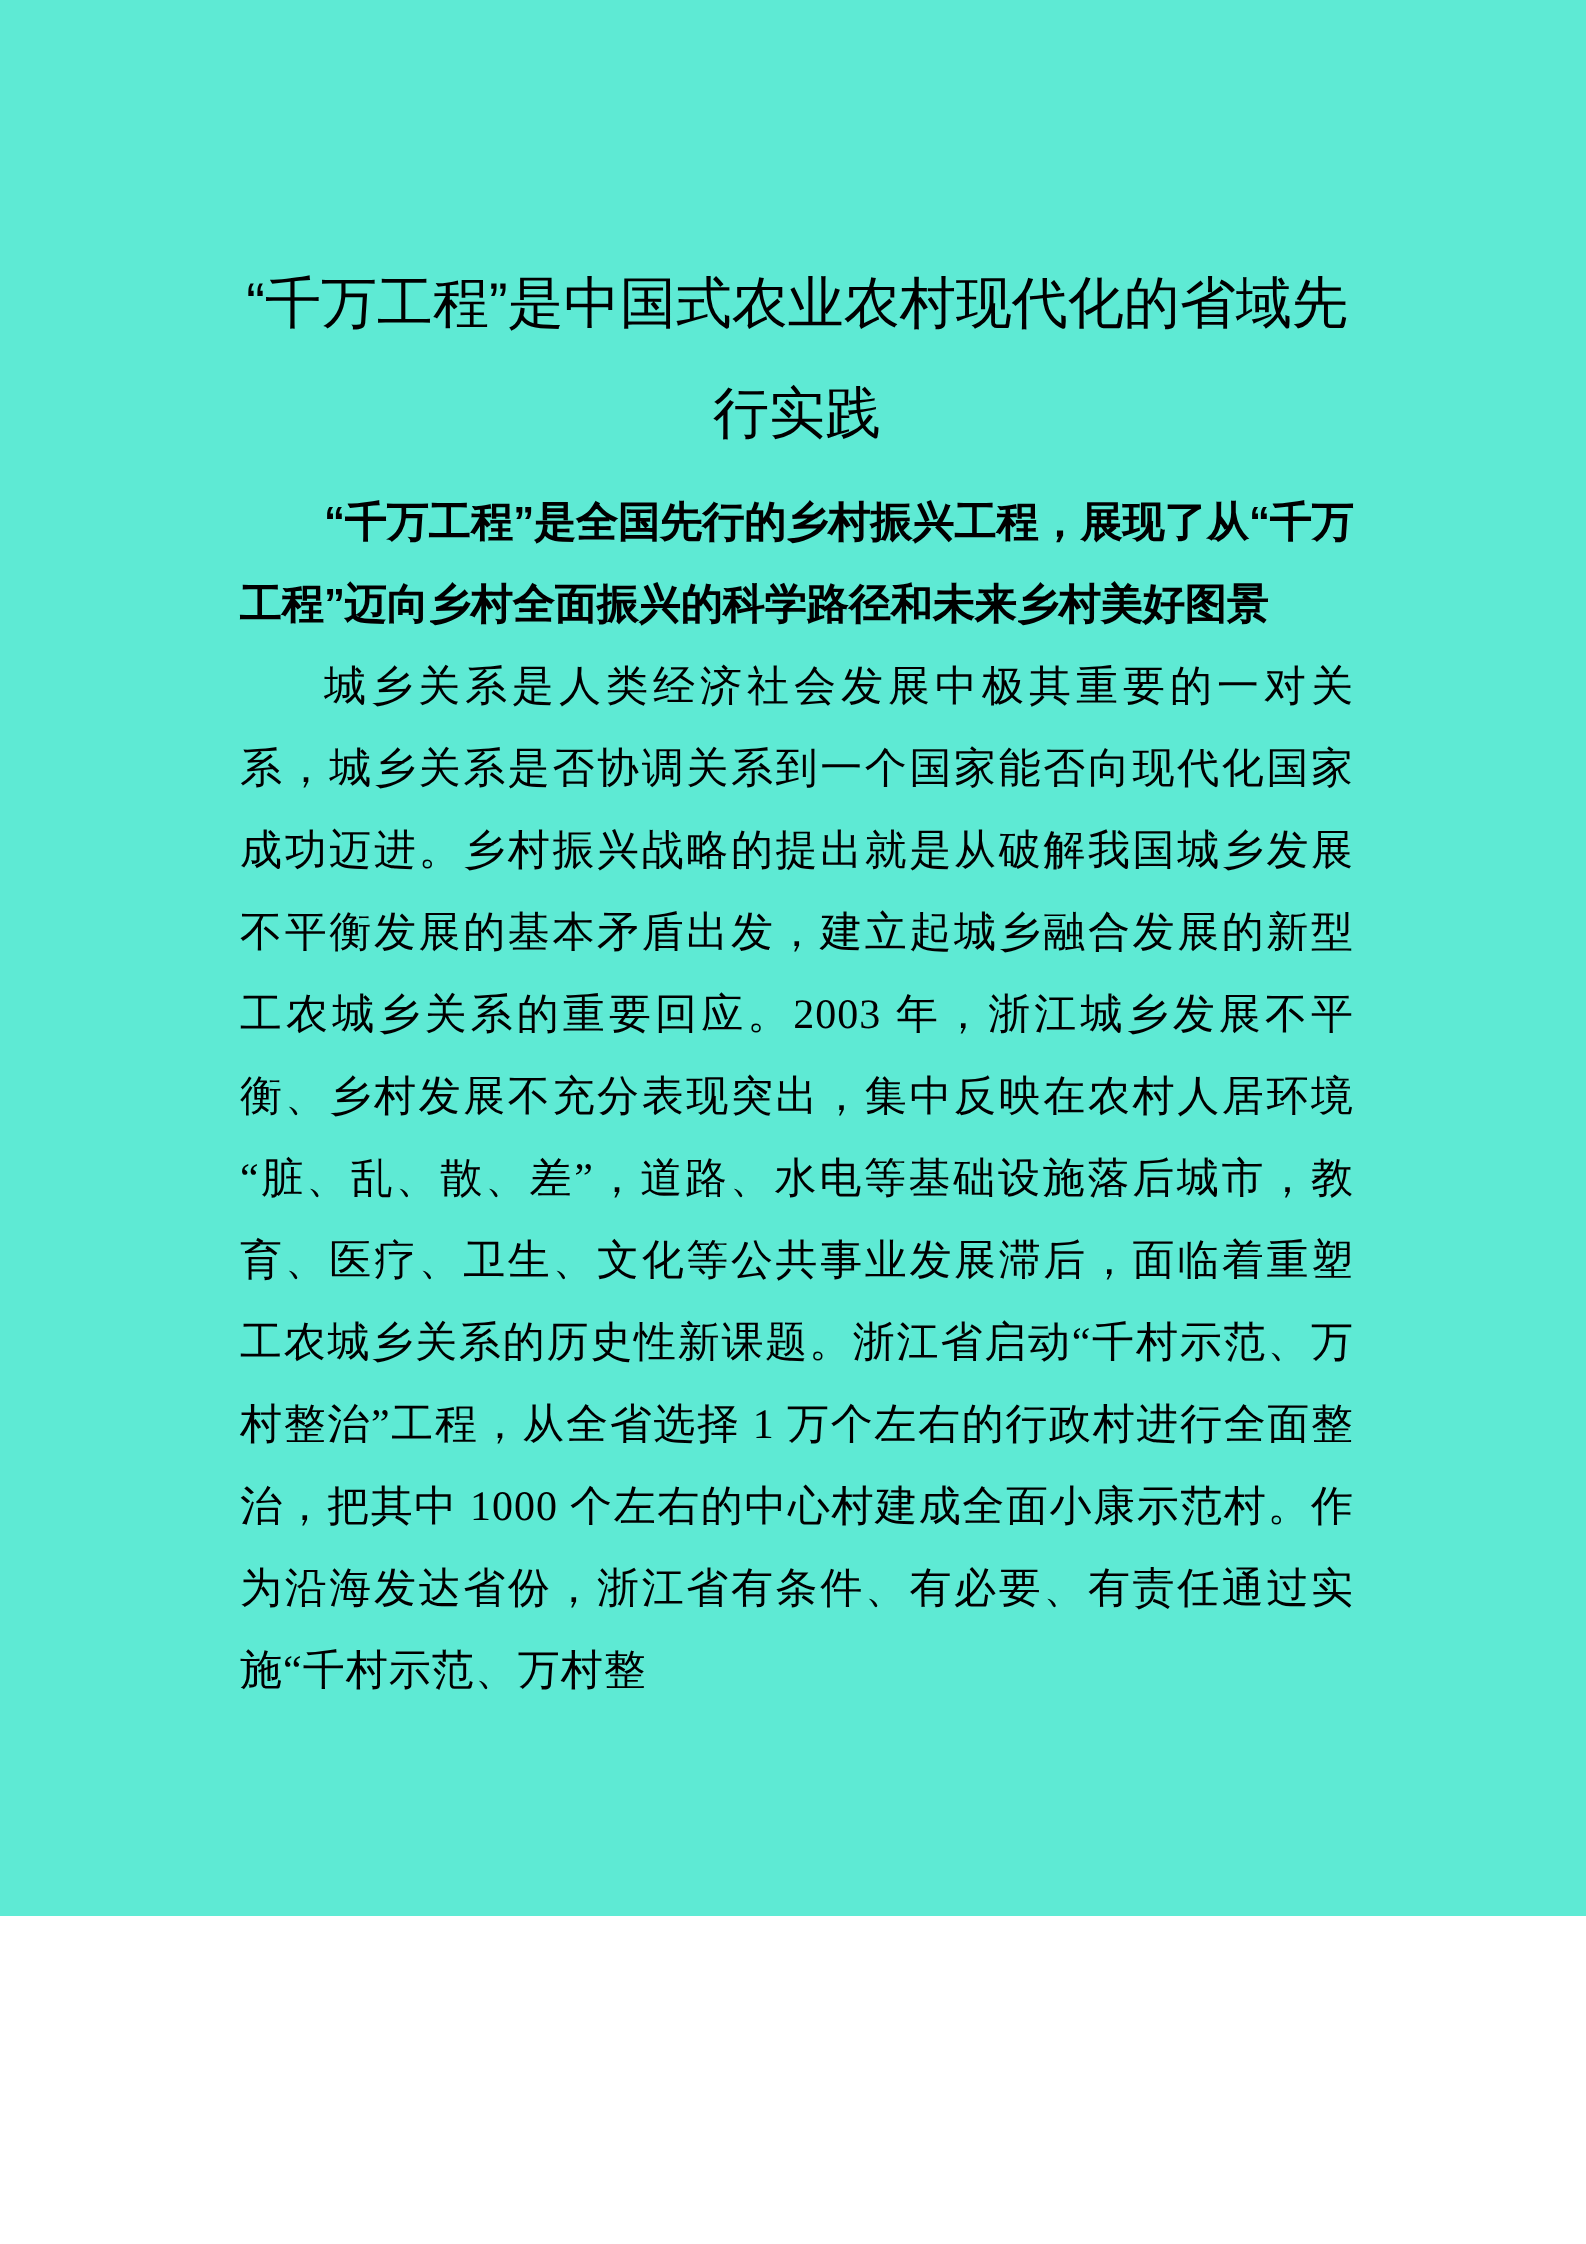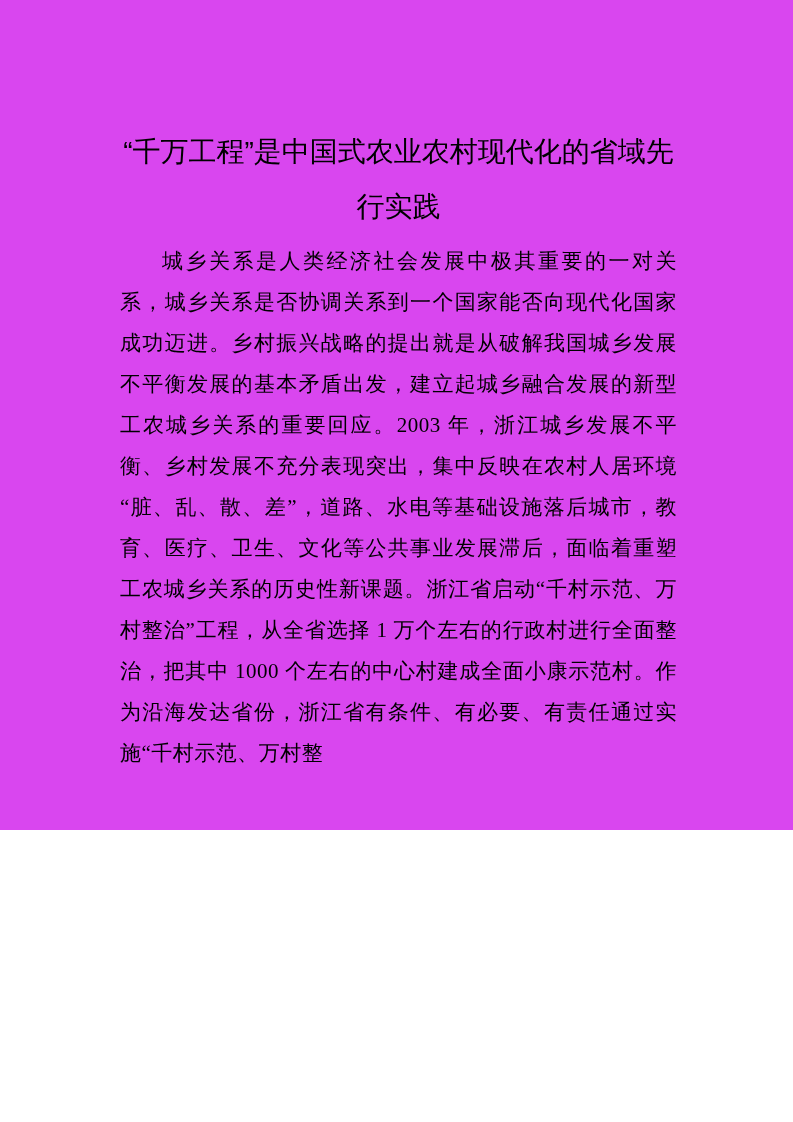--- a/index.html
+++ b/index.html
@@ -3,22 +3,22 @@
 <meta charset="utf-8">
 <style>
   html, body {
     margin: 0;
     padding: 0;
     background: #ffffff;
   }
   .doc-page {
     position: relative;
     width: 793px;
-    height: 830px;
-    background: #d946ef;
+    height: 958px;
+    background: #5eead4;
     color: #000000;
     overflow: hidden;
     box-sizing: border-box;
   }
   .doc-content {
     position: absolute;
     top: 0;
     left: 120px;
     width: 557px;   
     padding-top: 124px;
@@ -46,15 +46,16 @@
     font-weight: 700;
     letter-spacing: 0;
   }
 </style>
 </head>
 <body>
 
 <div class="doc-page">
   <div class="doc-content">
     <h1 class="doc-title">“千万工程”是中国式农业农村现代化的省域先行实践</h1>
+    <p class="para heading">“千万工程”是全国先行的乡村振兴工程，展现了从“千万工程”迈向乡村全面振兴的科学路径和未来乡村美好图景</p>
     <p class="para">城乡关系是人类经济社会发展中极其重要的一对关系，城乡关系是否协调关系到一个国家能否向现代化国家成功迈进。乡村振兴战略的提出就是从破解我国城乡发展不平衡发展的基本矛盾出发，建立起城乡融合发展的新型工农城乡关系的重要回应。2003 年，浙江城乡发展不平衡、乡村发展不充分表现突出，集中反映在农村人居环境“脏、乱、散、差”，道路、水电等基础设施落后城市，教育、医疗、卫生、文化等公共事业发展滞后，面临着重塑工农城乡关系的历史性新课题。浙江省启动“千村示范、万村整治”工程，从全省选择 1 万个左右的行政村进行全面整治，把其中 1000 个左右的中心村建成全面小康示范村。作为沿海发达省份，浙江省有条件、有必要、有责任通过实施“千村示范、万村整</p>
   </div>
 </div>
 
 </body></html>

